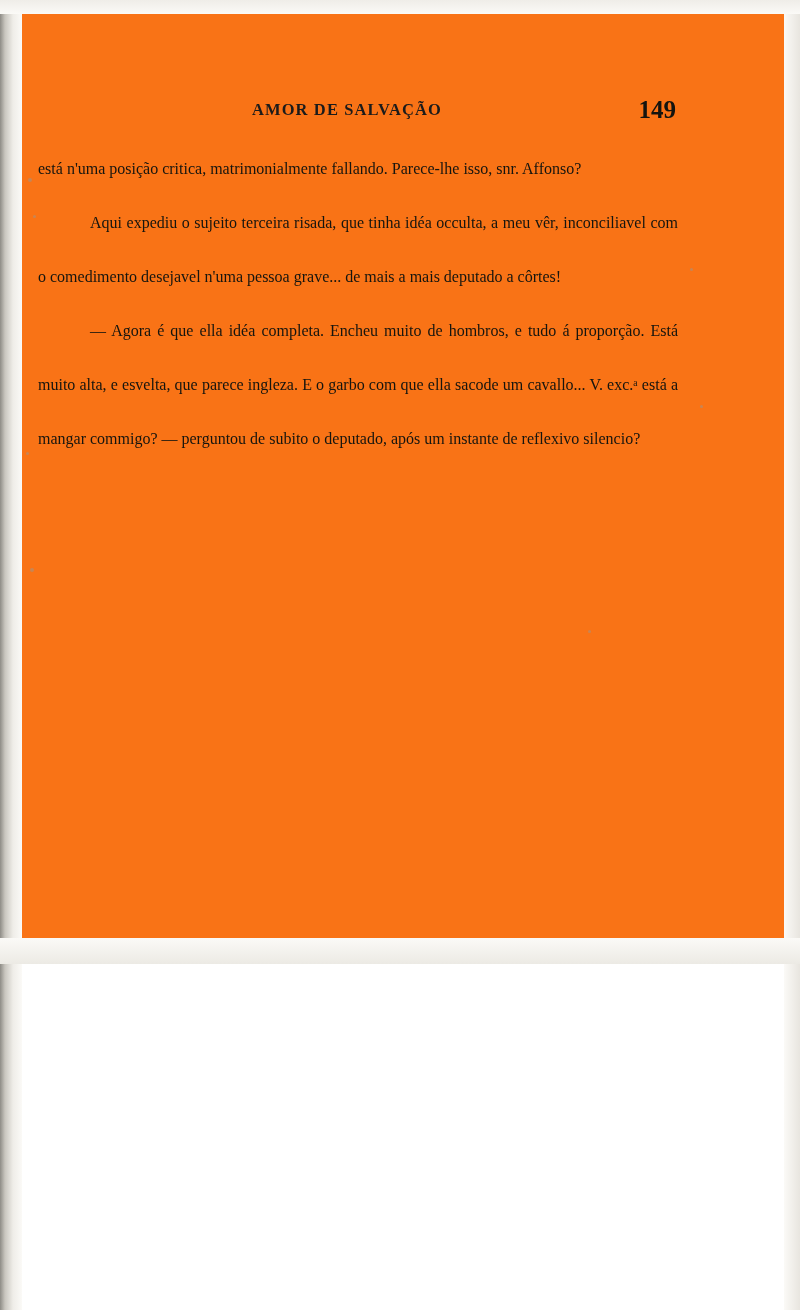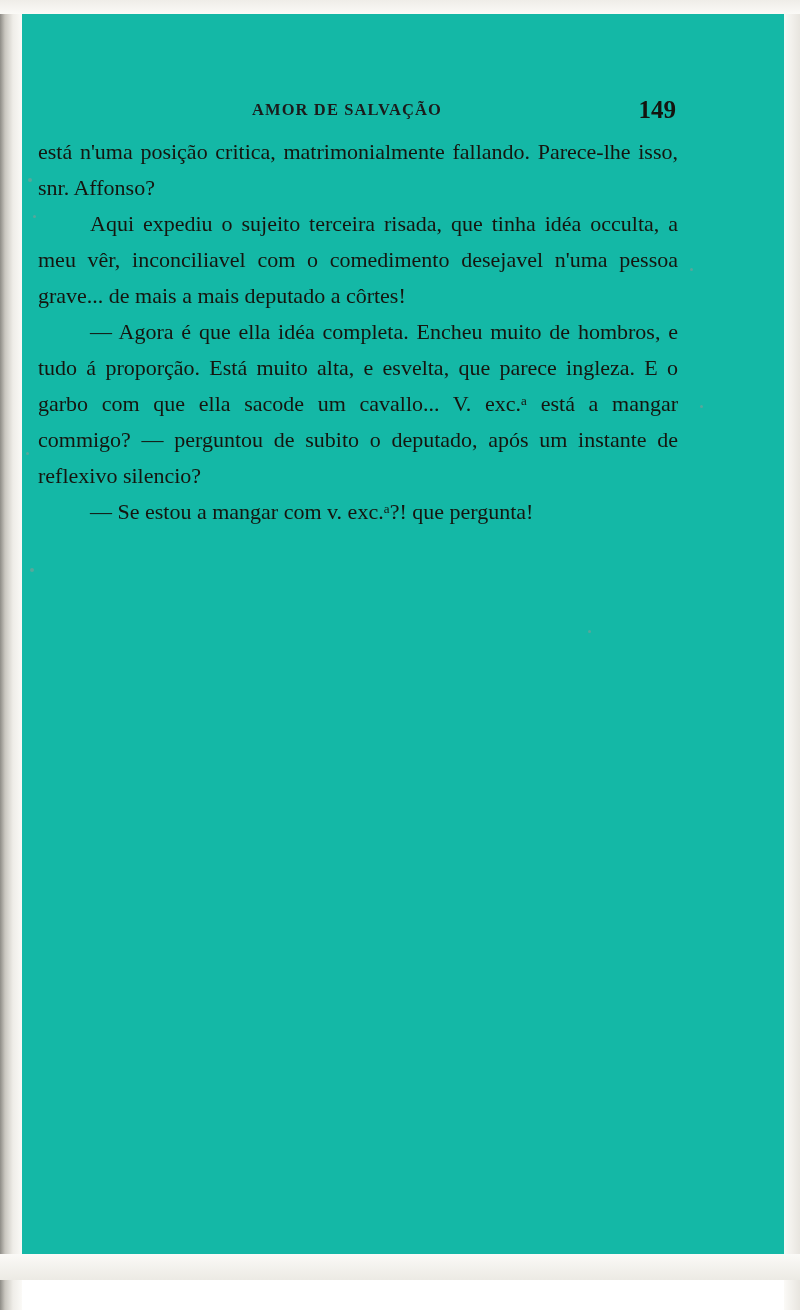--- a/index.html
+++ b/index.html
@@ -14,22 +14,22 @@
     font-family: "Liberation Serif", serif;
     color: #1b1b1b;
     overflow: hidden;
   }
 
   .page {
     position: absolute;
     left: 0;
     top: 0;
     width: 800px;
-    height: 1280px;
-    background: #14b8a6;
+    height: 964px;
+    background: #f97316;
   }
 
   
   .scan-edge-left {
     position: absolute;
     left: 0; top: 0;
     width: 22px; height: 1310px;
     background: linear-gradient(to right, #8e8c86 0px, #c9c6bf 5px, #efede8 13px, #fbfaf7 22px);
   }
   .scan-edge-right {
@@ -77,23 +77,24 @@
     right: 2px;
     top: -4px;
     font-family: "Liberation Serif", serif;
     font-size: 25px;
     font-weight: bold;
     color: #14140f;
     margin-left: 35px;
   }
 
   .body-text {
+    margin-top: 8px;
     font-family: "Liberation Serif", serif;
-    font-size: 22px;
-    line-height: 36px;
+    font-size: 16px;
+    line-height: 54px;
     color: #15150f;
     text-align: justify;
     text-justify: inter-word;
     -webkit-font-smoothing: none;
   }
   .body-text p {
     margin: 0;
     text-indent: 52px;
   }
   .body-text p.noindent {
@@ -130,17 +131,16 @@
 
     <div class="running-head">
       <div class="head-title">AMOR DE SALVAÇÃO</div>
       <div class="page-number">149</div>
     </div>
 
     <div class="body-text">
       <p class="noindent">está n'uma posição critica, matrimonialmente fallando. Parece-lhe isso, snr. Affonso?</p>
       <p>Aqui expediu o sujeito terceira risada, que tinha idéa occulta, a meu vêr, inconciliavel com o comedimento desejavel n'uma pessoa grave... de mais a mais deputado a côrtes!</p>
       <p>— Agora é que ella idéa completa. Encheu muito de hombros, e tudo á proporção. Está muito alta, e esvelta, que parece ingleza. E o garbo com que ella sacode um cavallo... V. exc.ᵃ está a mangar commigo? — perguntou de subito o deputado, após um instante de reflexivo silencio?</p>
-      <p>— Se estou a mangar com v. exc.ᵃ?! que pergunta!</p>
     </div>
 
   </div>
 </div>
 
 </body></html>

